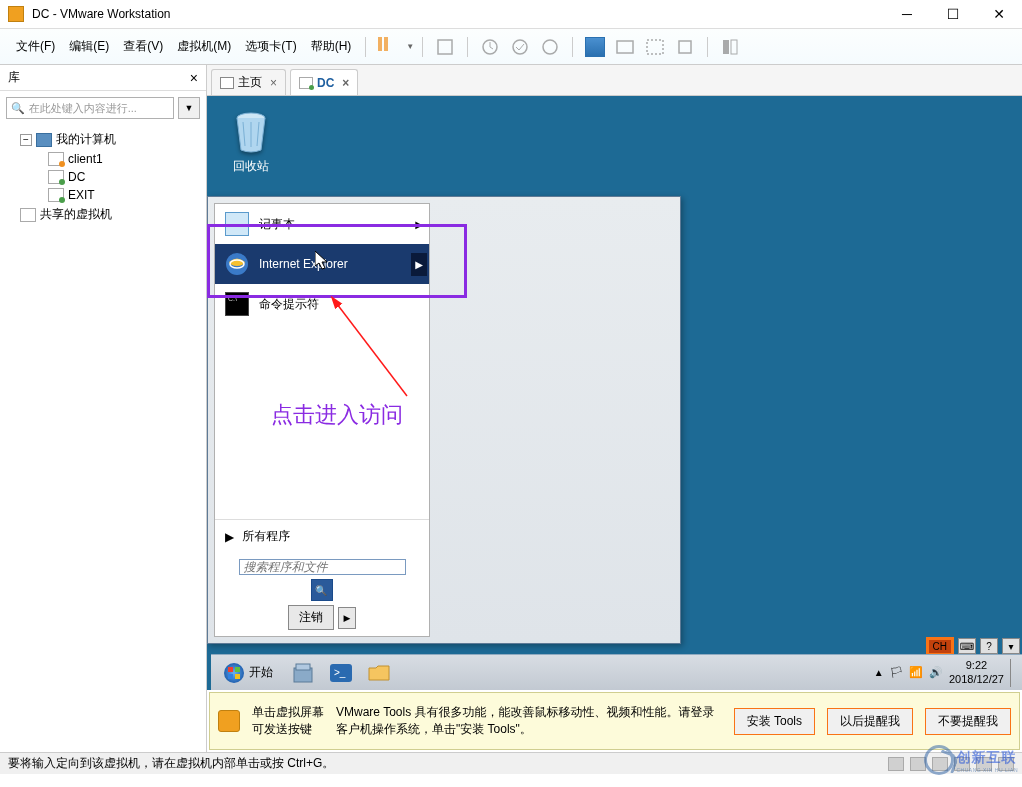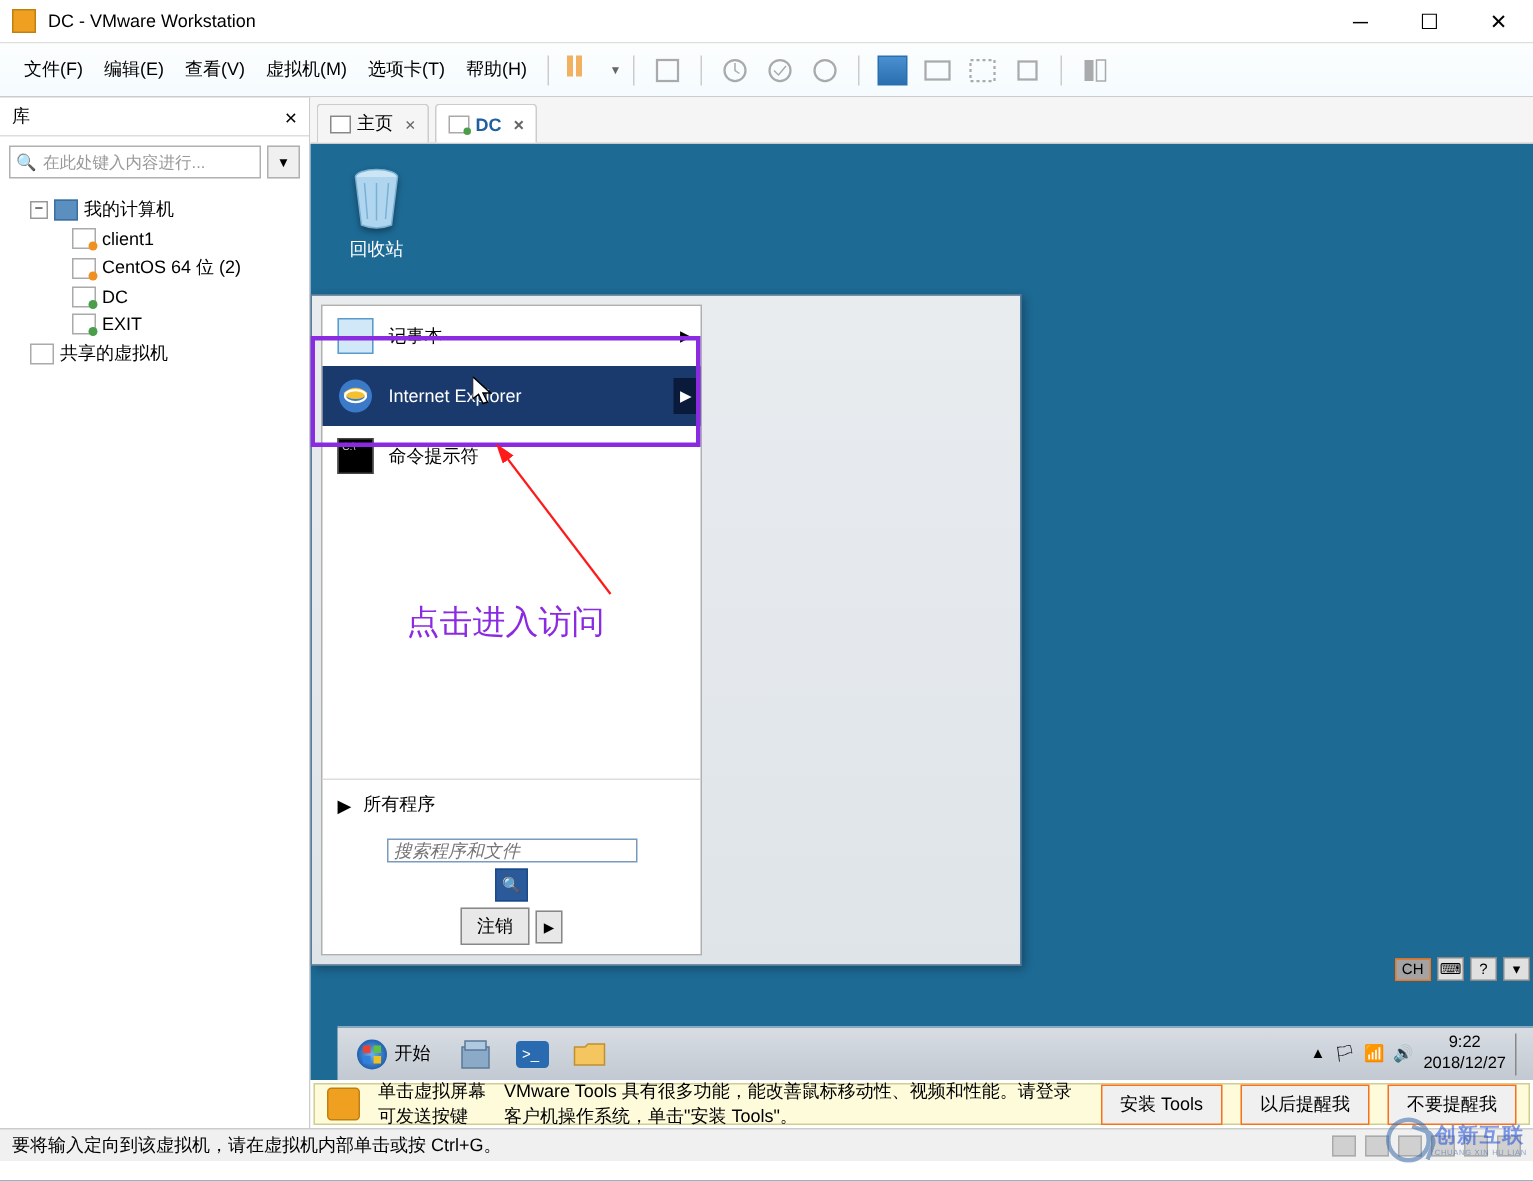--- a/index.html
+++ b/index.html
@@ -55,21 +55,21 @@
 .tab .closex { font-size: 12px; margin-left: 4px; color: #666; }
 
 
 .vm-desktop { flex: 1; background: #1d6a95; position: relative; overflow: hidden; }
 .recycle { position: absolute; top: 14px; left: 24px; text-align: center; color: #fff; font-size: 12px; }
 .recycle .bin { width: 40px; height: 44px; margin: 0 auto 4px; }
 .recycle .bin svg { filter: drop-shadow(0 2px 2px rgba(0,0,0,0.4)); }
 
 
 .start-menu { position: absolute; left: 0; top: 100px; width: 474px; height: 448px; background: linear-gradient(#e8ecef, #dfe4e9); border: 1px solid #5e7a96; display: flex; box-shadow: 2px 2px 6px rgba(0,0,0,0.3); }
-.sm-left { width: 254px; background: #fff; margin: 6px; border: 1px solid #b0b0b0; display: flex; flex-direction: column; }
+.sm-left { width: 216px; background: #fff; margin: 6px; border: 1px solid #b0b0b0; display: flex; flex-direction: column; }
 .sm-item { display: flex; align-items: center; padding: 8px 10px; font-size: 12px; gap: 10px; position: relative; }
 .sm-item .arrow { position: absolute; right: 6px; font-size: 10px; }
 .sm-item.highlighted { background: #1a3a6e; color: #fff; }
 .sm-item .app-ico { width: 24px; height: 24px; }
 .sm-item .app-ico.notepad { background: #d0e8f8; border: 1px solid #5a9acc; }
 .sm-item .app-ico.ie { border-radius: 50%; }
 .sm-item .app-ico.cmd { background: #000; border: 1px solid #444; position: relative; }
 .sm-item .app-ico.cmd::after { content: "C:\\"; color: #ccc; font-size: 7px; position: absolute; top: 2px; left: 2px; }
 .highlight-box { position: absolute; border: 3px solid #8a2be2; pointer-events: none; }
 .cursor { position: absolute; width: 16px; height: 20px; pointer-events: none; }
@@ -84,36 +84,36 @@
 .sm-recent-item .ie-small { width: 16px; height: 16px; border-radius: 50%; }
 .sm-logout { display: flex; align-items: center; gap: 4px; }
 .sm-logout-btn { border: 1px solid #888; background: #e8e8e8; padding: 3px 10px; font-size: 12px; }
 .sm-logout-drop { border: 1px solid #888; background: #e8e8e8; width: 18px; height: 22px; display: flex; align-items: center; justify-content: center; font-size: 9px; }
 
 
 .anno-arrow { position: absolute; pointer-events: none; }
 .anno-text { position: absolute; color: #8a2be2; font-size: 22px; font-family: "SimSun", serif; pointer-events: none; }
 
 
-.taskbar { position: absolute; left: 18px; right: 0; bottom: 0; height: 36px; background: linear-gradient(#d8dde3, #c2c9d2); display: flex; align-items: center; border-top: 1px solid #8faac0; padding: 0 4px; gap: 6px; }
+.taskbar { position: absolute; left: 4px; right: 0; bottom: 0; height: 36px; background: linear-gradient(#d8dde3, #c2c9d2); display: flex; align-items: center; border-top: 1px solid #8faac0; padding: 0 4px; gap: 6px; }
 .start-btn { display: flex; align-items: center; gap: 4px; padding: 2px 8px; border-radius: 3px; font-size: 12px; }
 .win-orb { width: 22px; height: 22px; }
 .tb-app { width: 32px; height: 28px; display: flex; align-items: center; justify-content: center; }
 .tb-spacer { flex: 1; }
 .tray { display: flex; align-items: center; gap: 6px; font-size: 11px; }
 .tray .flag { font-size: 10px; }
 .tray .clock { text-align: center; line-height: 1.2; }
 
 
 .lang-row { position: absolute; left: 0; right: 0; top: 541px; height: 18px; display: flex; justify-content: flex-end; align-items: center; background: transparent; gap: 4px; padding-right: 2px; }
-.lang-row .lang-cell { border: 1px solid #f97316; padding: 1px 4px; font-size: 10px; background: #a3a3a3; }
+.lang-row .lang-cell { border: 3px solid #f97316; padding: 1px 4px; font-size: 10px; background: #c2410c; }
 .lang-row .lang-item { width: 18px; height: 16px; border: 1px solid #888; background: #e0e0e0; display: flex; align-items: center; justify-content: center; font-size: 10px; }
 
 
-.tools-bar { height: 28px; background: #fdfbda; border: 1px solid #d0ce90; margin: 2px; display: flex; align-items: center; padding: 0 8px; gap: 12px; font-size: 12px; }
+.tools-bar { height: 58px; background: #fdfbda; border: 1px solid #d0ce90; margin: 2px; display: flex; align-items: center; padding: 0 8px; gap: 12px; font-size: 12px; }
 .tools-bar .info-icon { width: 22px; height: 22px; background: #f0a020; border: 1px solid #c08010; border-radius: 3px; }
 .tools-bar .msg { flex: 1; }
 .tools-bar button { border: 1px solid #f97316; background: #f0f0f0; padding: 4px 12px; font-size: 12px; }
 
 
 .status-bar { height: 22px; background: #f0f0f0; border-top: 1px solid #ccc; display: flex; align-items: center; padding: 0 8px; font-size: 12px; justify-content: space-between; }
 .status-bar .right-icons { display: flex; gap: 6px; }
 .status-bar .st-icon { width: 16px; height: 14px; background: #d0d0d0; border: 1px solid #aaa; }
 
 
@@ -196,24 +196,20 @@
     </div>
     <div class="tree">
       <div class="tree-item tree-indent-1">
         <span class="exp">−</span>
         <span class="icn monitor"></span>
         <span>我的计算机</span>
       </div>
       <div class="tree-item tree-indent-2">
         <span class="icn vm"></span>
         <span>client1</span>
-      </div>
-      <div class="tree-item tree-indent-2">
-        <span class="icn vm"></span>
-        <span>CentOS 64 位 (2)</span>
       </div>
       <div class="tree-item tree-indent-2">
         <span class="icn vm green"></span>
         <span>DC</span>
       </div>
       <div class="tree-item tree-indent-2">
         <span class="icn vm green"></span>
         <span>EXIT</span>
       </div>
       <div class="tree-item tree-indent-1">

